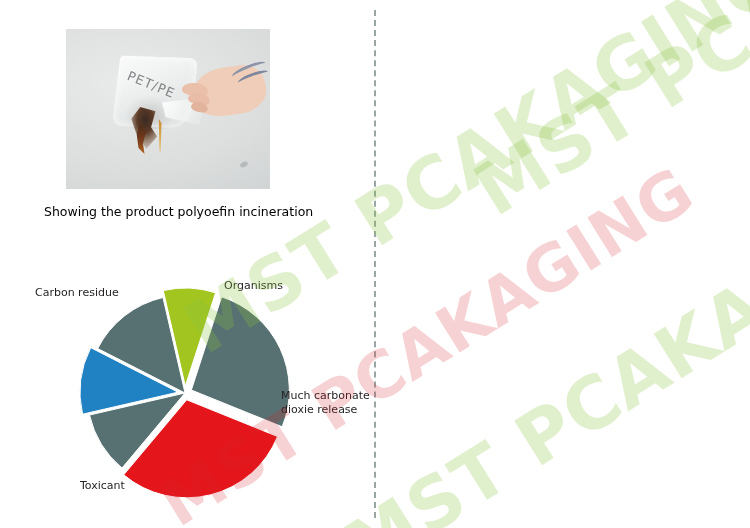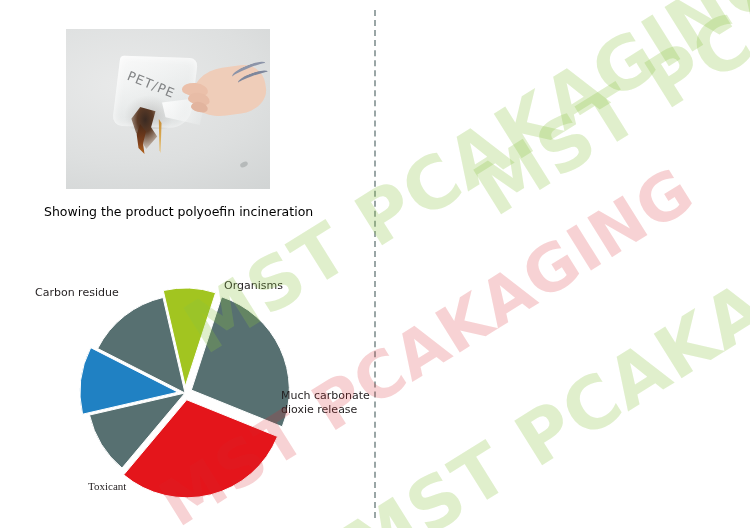--- a/index.html
+++ b/index.html
@@ -175,21 +175,21 @@
     line-height: 14px;
     color: #231f20;
     font-family: "DejaVu Sans", "Liberation Sans", sans-serif;
     white-space: pre-line;
     z-index: 4;
   }
   
   #lbl-l-carbon    { left: 35px;  top: 286px; }
   #lbl-l-organisms { left: 224px; top: 279px; }
   #lbl-l-carbonate { left: 281px; top: 389px; }
-  #lbl-l-toxicant  { left: 88px;  top: 479px; font-family: Liberation Serif, serif; }
+  #lbl-l-toxicant  { left: 80px;  top: 479px; }
 </style>
 </head>
 <body>
 
 <div id="watermark">
   <div class="wm wm-green wm-a">MST PCAKAGING</div>
   <div class="wm wm-green wm-b">MST PCAKAGING</div>
   <div class="wm wm-green wm-c">MST PCAKAGING</div>
   <div class="wm wm-red wm-d">MST PCAKAGING</div>
 </div>

